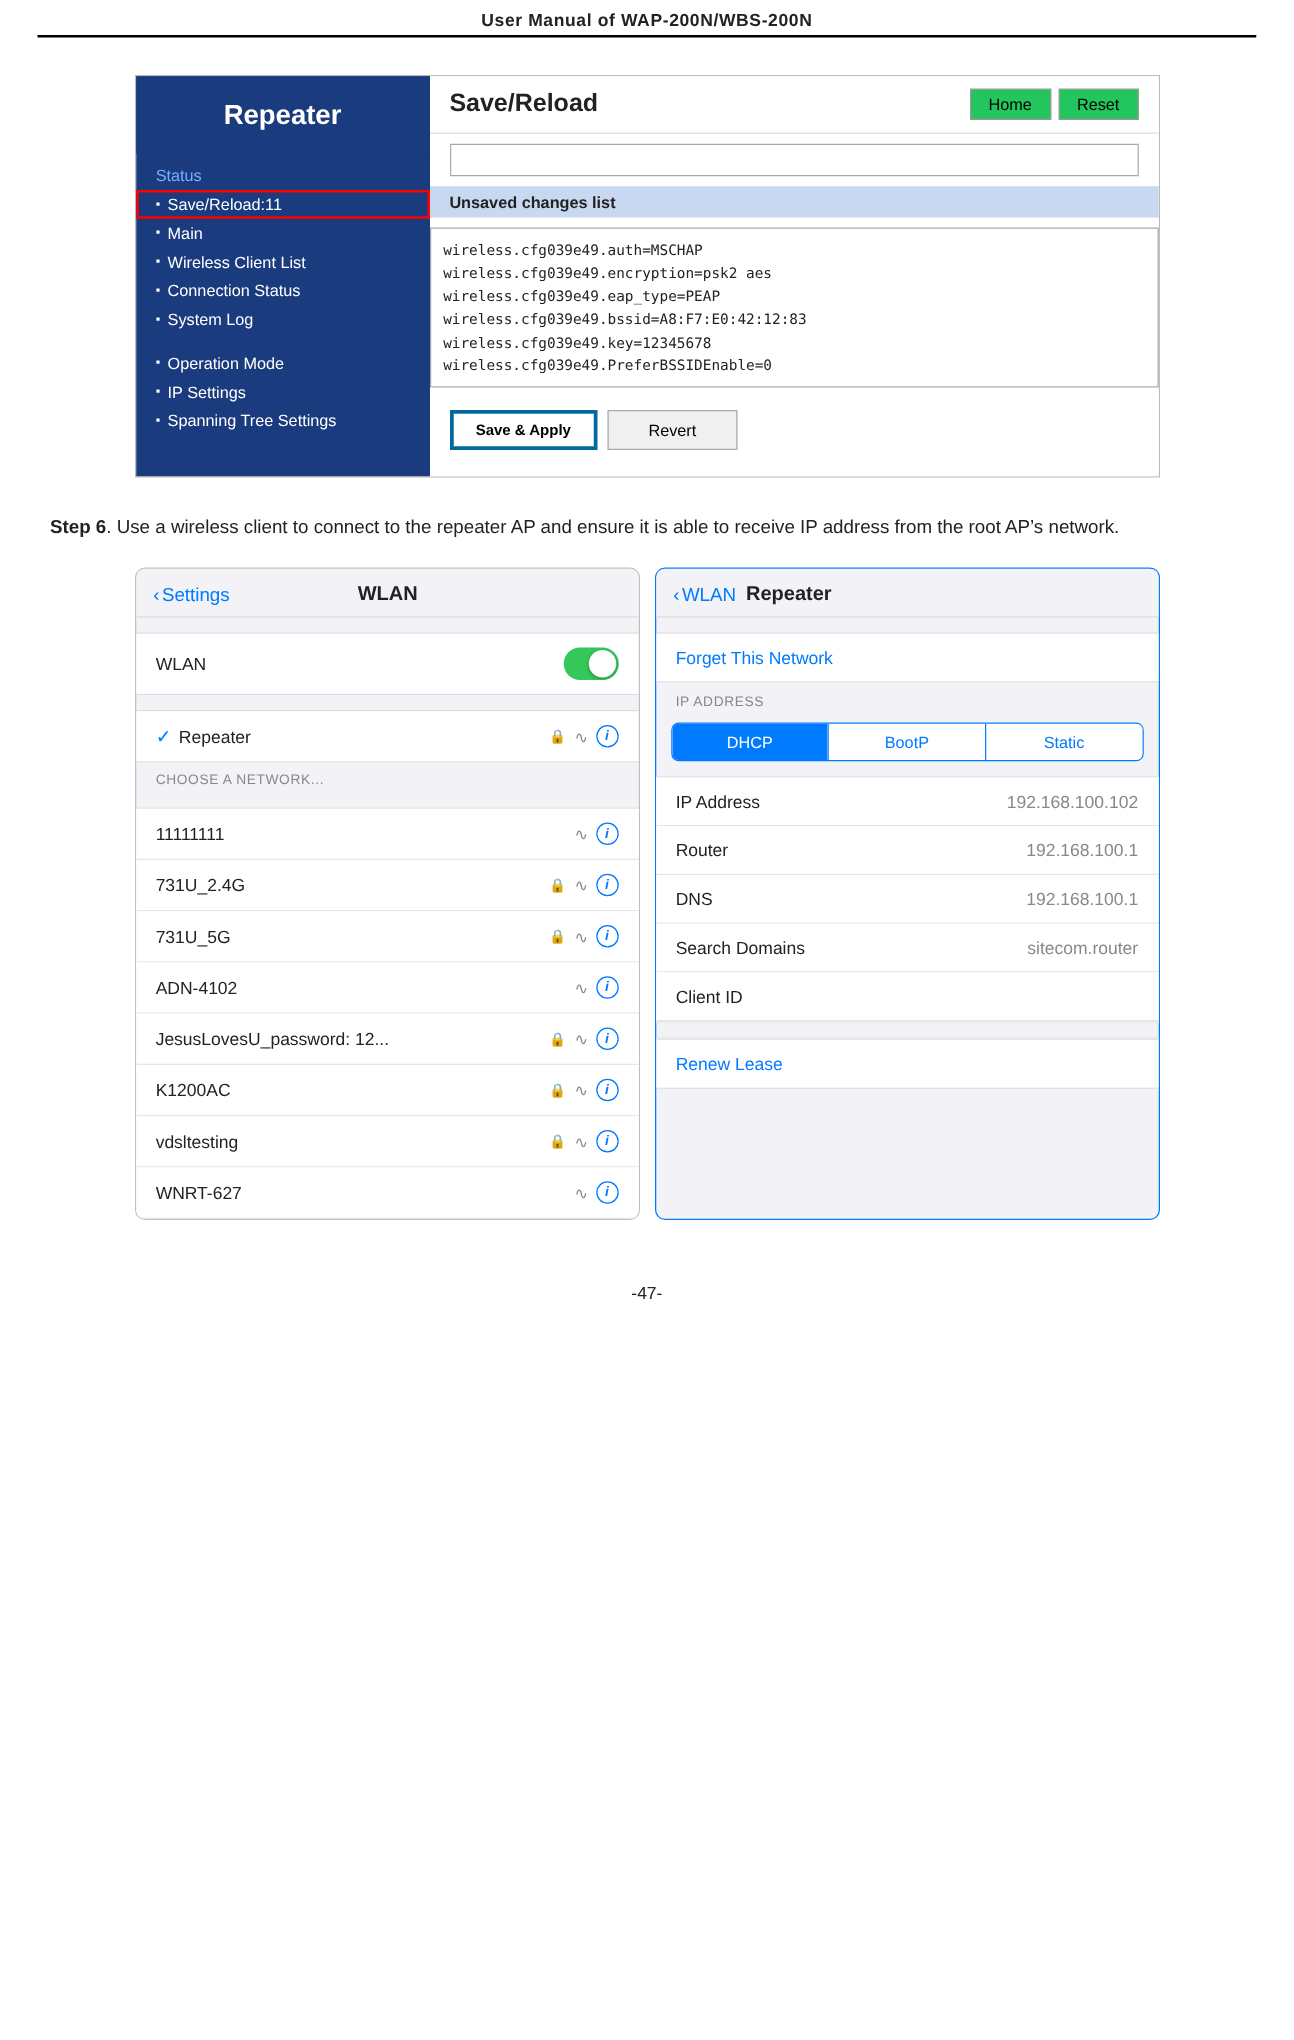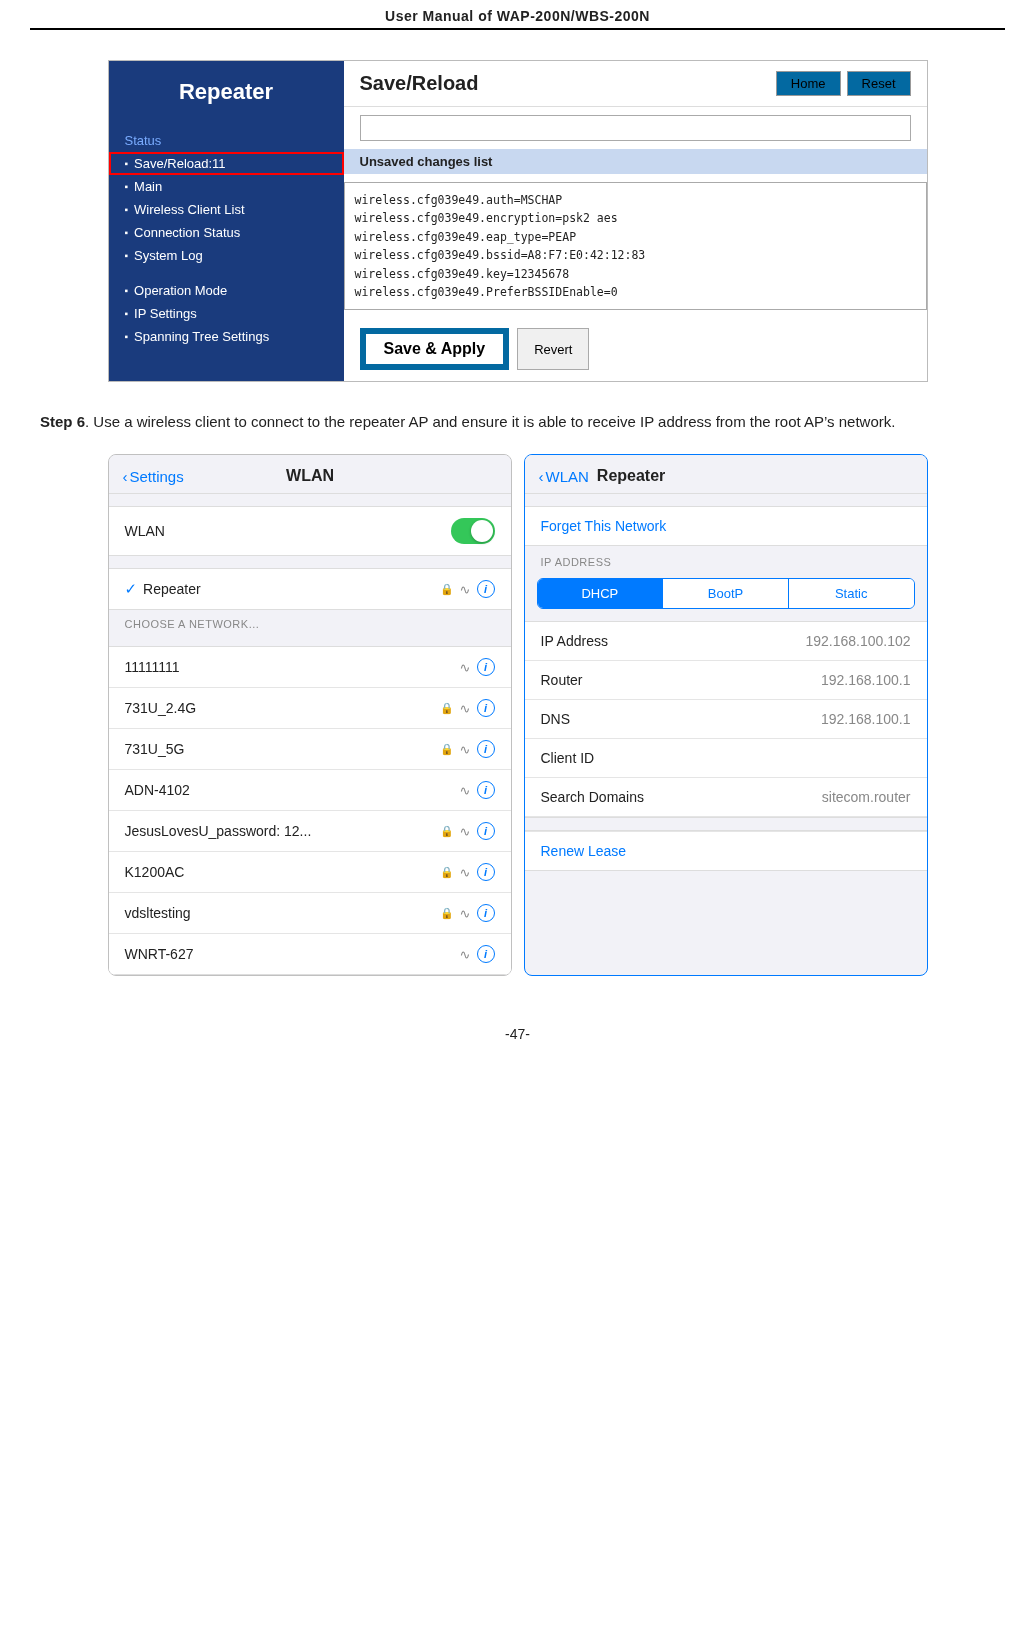--- a/index.html
+++ b/index.html
@@ -104,21 +104,21 @@
       font-weight: bold;
     }
 
     .router-btn-group {
       display: flex;
       gap: 6px;
     }
 
     .router-btn {
       border: 1px solid #999;
-      background: #0369a1;
+      background: #22c55e;
       padding: 4px 14px;
       font-size: 13px;
       cursor: pointer;
     }
 
     .router-input-bar {
       padding: 8px 16px;
     }
 
     .router-input-bar input {
@@ -148,31 +148,31 @@
     }
 
     .router-action-bar {
       padding: 10px 16px;
       display: flex;
       gap: 8px;
     }
 
     .btn-save-apply {
       background: #fff;
-      border: 6px solid #0369a1;
+      border: 3px solid #0369a1;
       padding: 6px 18px;
-      font-size: 16px;
+      font-size: 12px;
       font-weight: bold;
       cursor: pointer;
     }
 
     .btn-revert {
       background: #f0f0f0;
       border: 1px solid #aaa;
-      padding: 6px 16px;
+      padding: 6px 32px;
       font-size: 13px;
       cursor: pointer;
     }
 
     
     .step-text {
       margin: 28px 0 20px 0;
       font-size: 15px;
       line-height: 1.6;
     }
@@ -626,26 +626,26 @@
         </div>
         <div class="ip-field-row">
           <span class="ip-field-label">Router</span>
           <span class="ip-field-value">192.168.100.1</span>
         </div>
         <div class="ip-field-row">
           <span class="ip-field-label">DNS</span>
           <span class="ip-field-value">192.168.100.1</span>
         </div>
         <div class="ip-field-row">
+          <span class="ip-field-label">Search Domains</span>
+          <span class="ip-field-value">sitecom.router</span>
+        </div>
+        <div class="ip-field-row">
           <span class="ip-field-label">Client ID</span>
           <span class="ip-field-value"></span>
-        </div>
-        <div class="ip-field-row">
-          <span class="ip-field-label">Search Domains</span>
-          <span class="ip-field-value">sitecom.router</span>
         </div>
       </div>
 
       <div class="mobile-section">
         <div class="renew-lease-row">
           <span class="link-blue">Renew Lease</span>
         </div>
       </div>
     </div>
 

